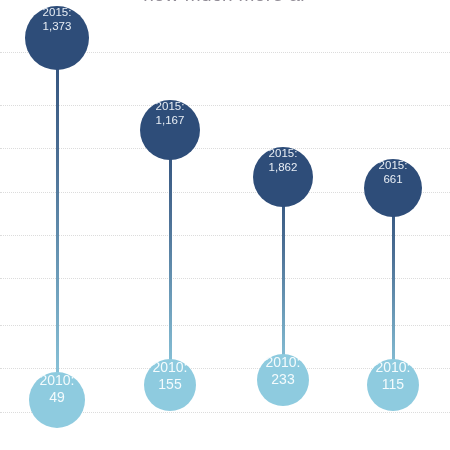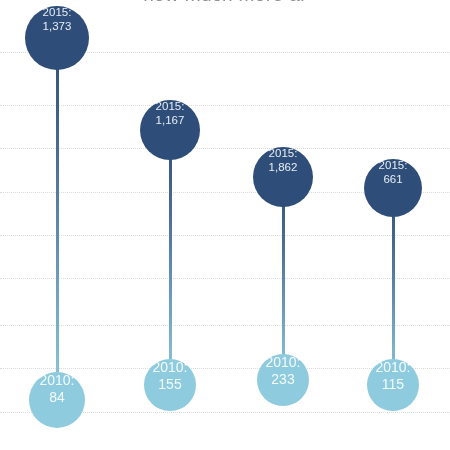--- a/index.html
+++ b/index.html
@@ -110,21 +110,21 @@
       <div class="gridline" style="top: 325px;"></div>
       <div class="gridline" style="top: 368px;"></div>
       <div class="gridline" style="top: 412px;"></div>
     </div>
 
   <div id="series-layer">
       <div class="series-col" style="left: 57px;">
         <div class="stem" style="top: 38px; height: 362px;"></div>
         <div class="bubble bubble-2010" style="width: 56px; height: 56px; left: -28px; top: 372px;">
           <span class="lbl-year">2010:</span>
-          <span class="lbl-value">84</span>
+          <span class="lbl-value">49</span>
         </div>
         <div class="bubble bubble-2015" style="width: 64px; height: 64px; left: -32px; top: 6px;">
           <span class="lbl-year">2015:</span>
           <span class="lbl-value">1,373</span>
         </div>
       </div>
       <div class="series-col" style="left: 170px;">
         <div class="stem" style="top: 130px; height: 255px;"></div>
         <div class="bubble bubble-2010" style="width: 52px; height: 52px; left: -26px; top: 359px;">
           <span class="lbl-year">2010:</span>

